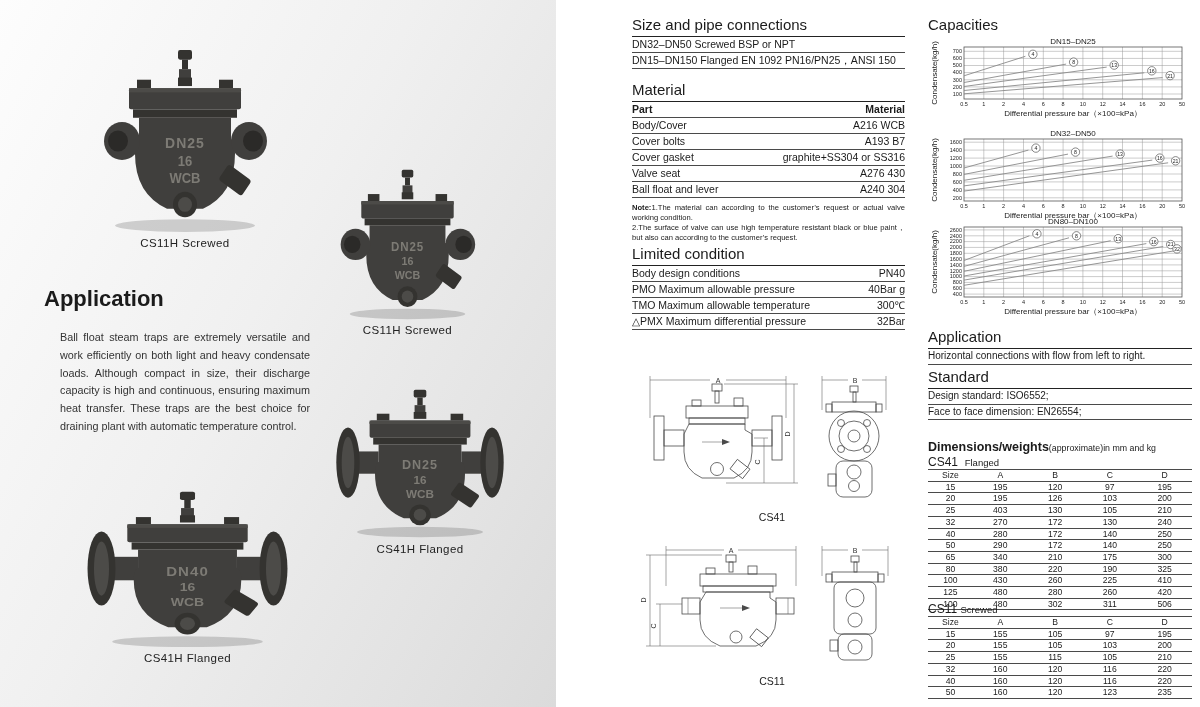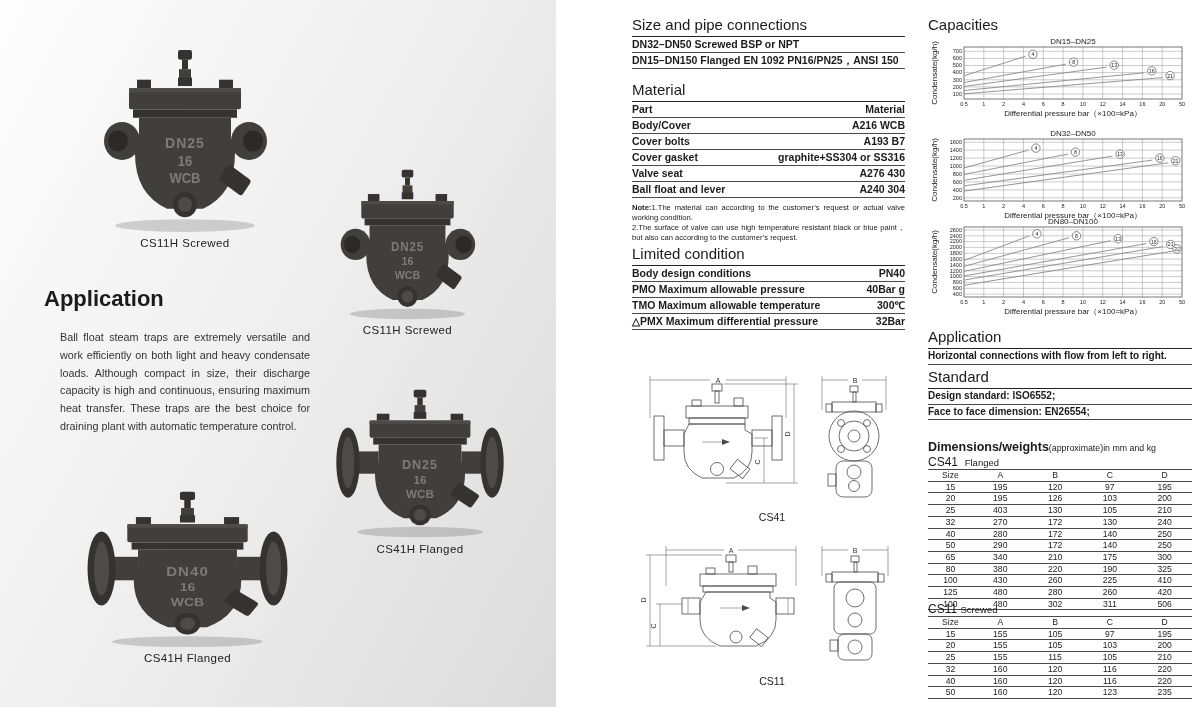--- a/index.html
+++ b/index.html
@@ -13,21 +13,21 @@
   .photo svg{display:block;}
   .photo-label{position:absolute;text-align:center;font-size:11.5px;color:#222;letter-spacing:.4px;}
   .app-h{position:absolute;left:44px;top:286px;font-size:22px;font-weight:600;margin:0;}
   .app-b{position:absolute;left:44px;top:313px;width:250px;margin:16px;font-size:10.8px;
          line-height:1.65;color:#333;text-align:justify;}
   
   .sec{position:absolute;}
   .sec-h{font-size:15px;font-weight:normal;margin:0;padding:0 0 3px 0;border-bottom:1.5px solid #222;}
   .sec-h.nound{border-bottom:none;}
   table.rows{width:100%;border-collapse:collapse;}
-  table.rows td,table.rows th{padding:0;font-size:10.5px;line-height:15px;text-align:left;font-weight:bold;}
+  table.rows td,table.rows th{padding:0;font-size:10.5px;line-height:15px;text-align:left;font-weight:normal;}
   table.rows tr{border-bottom:1px solid #4a4a4a;}
   table.rows td:last-child{text-align:right;}
   table.rows.single td:last-child{text-align:left;}
   table.rows thead th{font-weight:bold;}
   table.rows thead th:last-child{text-align:right;}
   .note{margin-top:5px;font-size:7.6px;line-height:1.3;color:#222;text-align:justify;}
   .note .nb{font-weight:bold;}
   
   .mid{left:632px;width:273px;}
   #sec-size{top:16px;}

